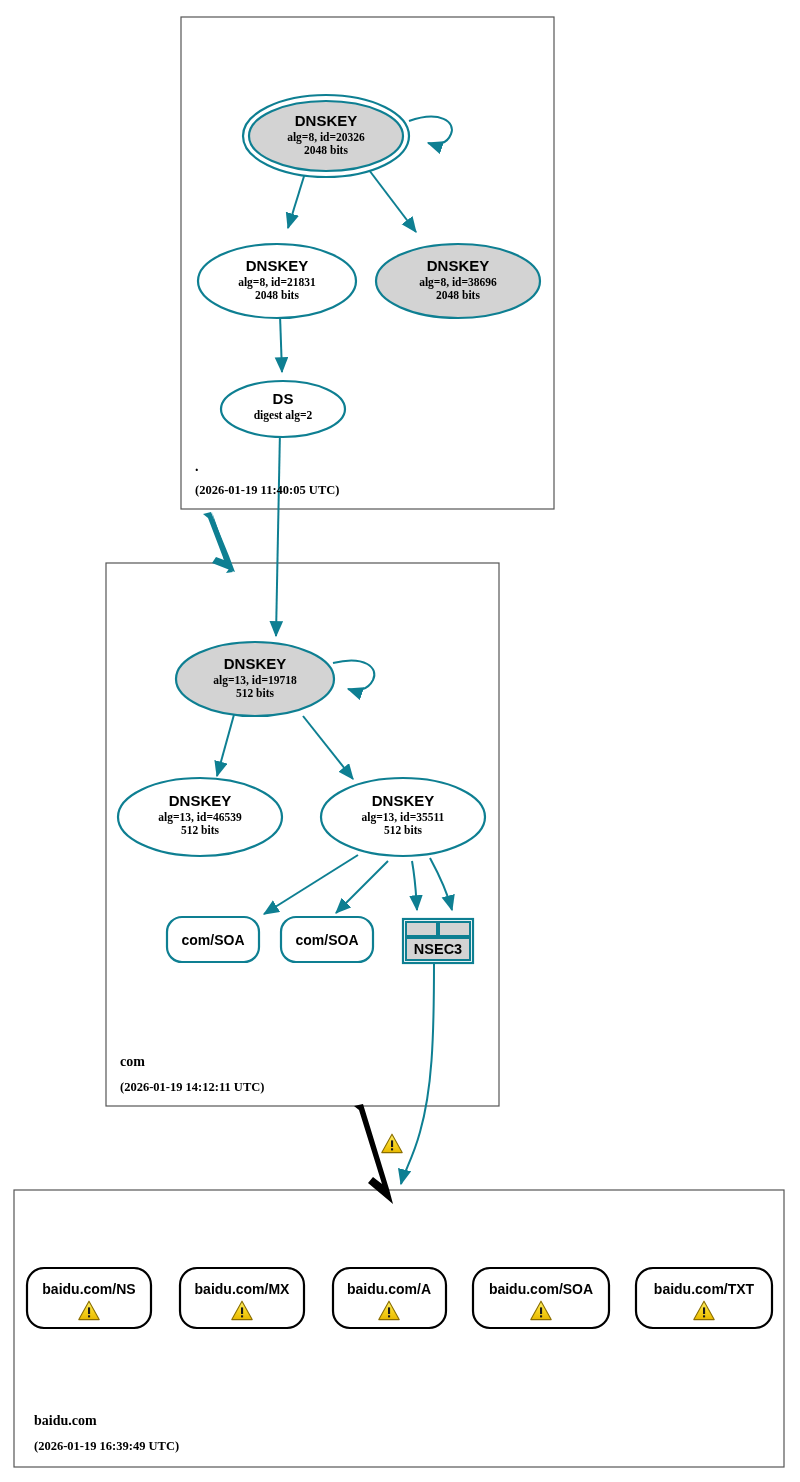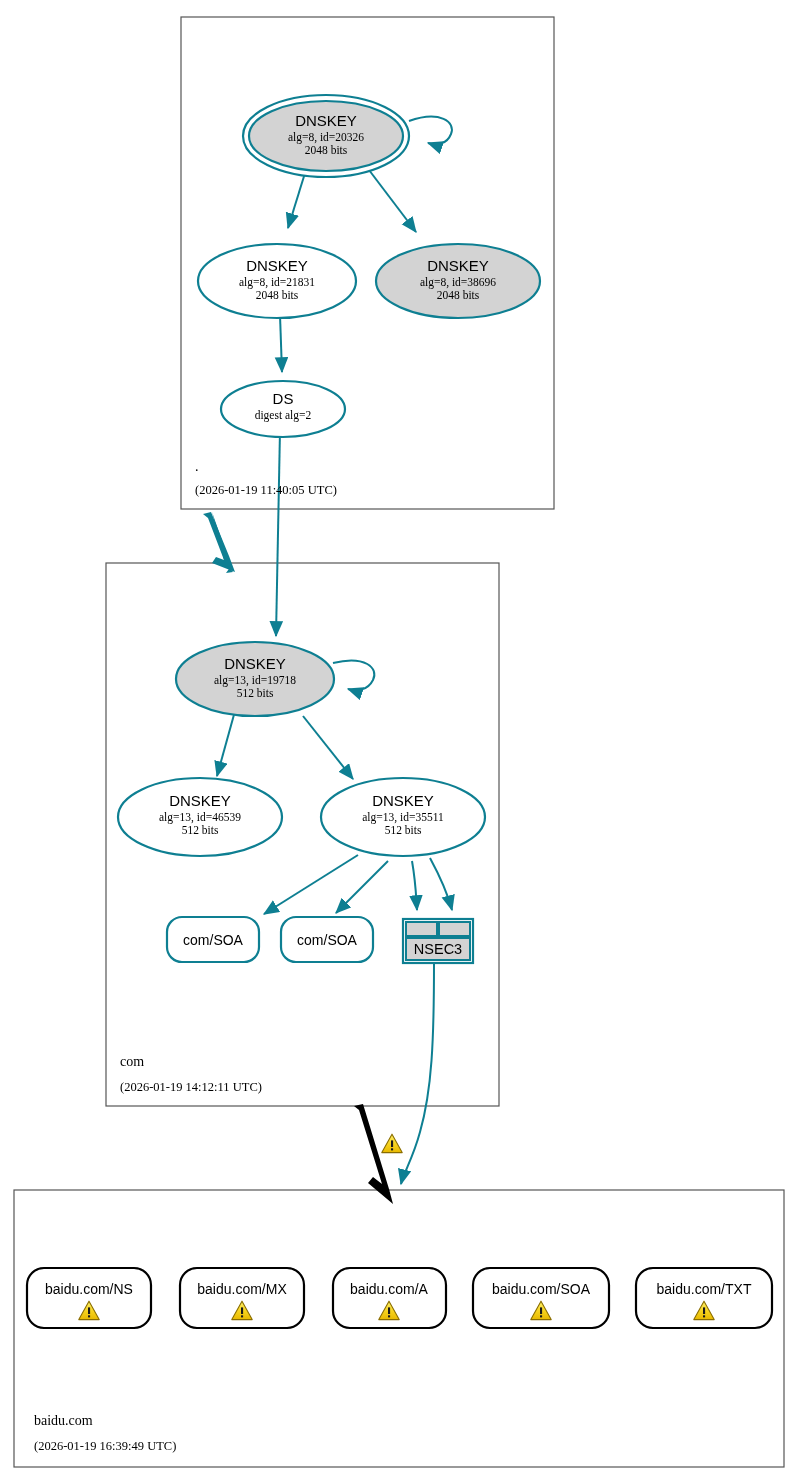--- a/index.html
+++ b/index.html
@@ -7,20 +7,21 @@
     padding: 0;
     background: #ffffff;
   }
   #root-canvas {
     position: relative;
     width: 800px;
     height: 1482px;
     background: #ffffff;
     font-family: "Liberation Sans", sans-serif;
     overflow: hidden;
+    font-weight: bold;
   }
   svg#graph {
     position: absolute;
     top: 0;
     left: 0;
     width: 800px;
     height: 1482px;
     display: block;
   }
   .zone-box {

